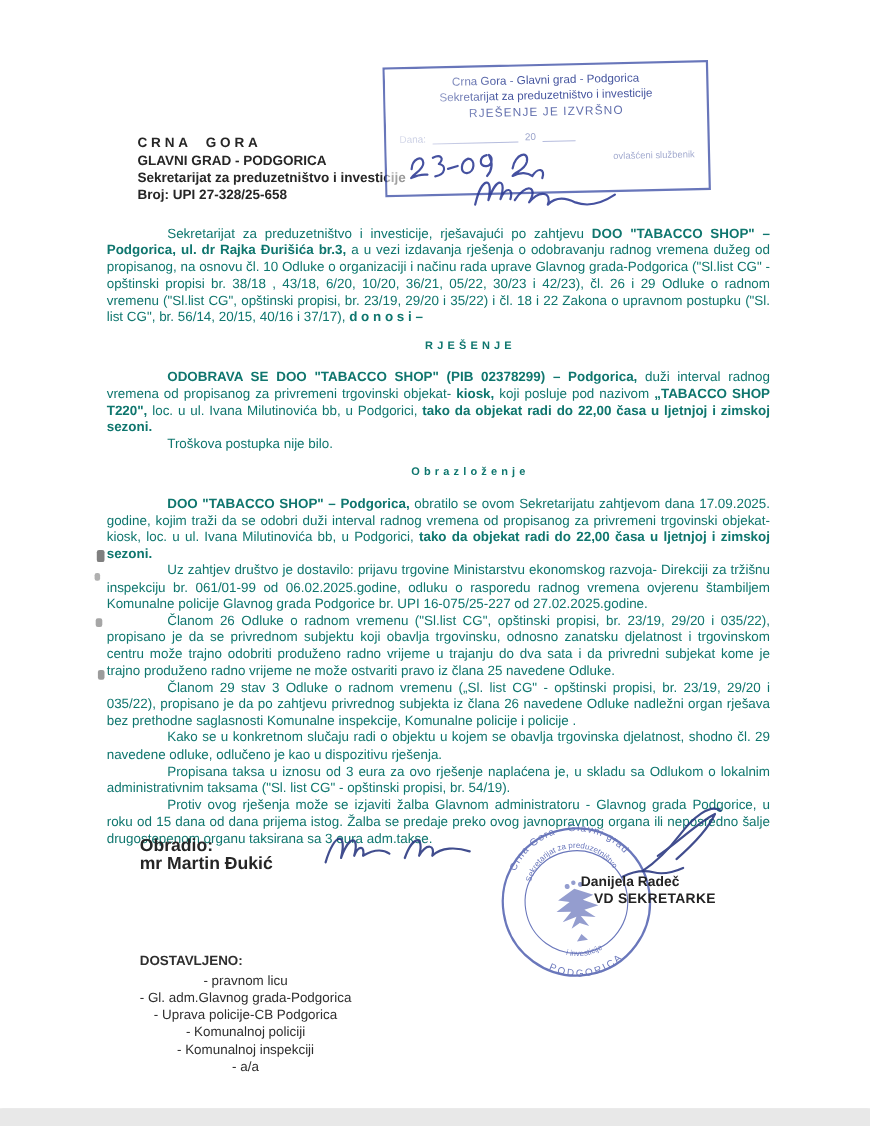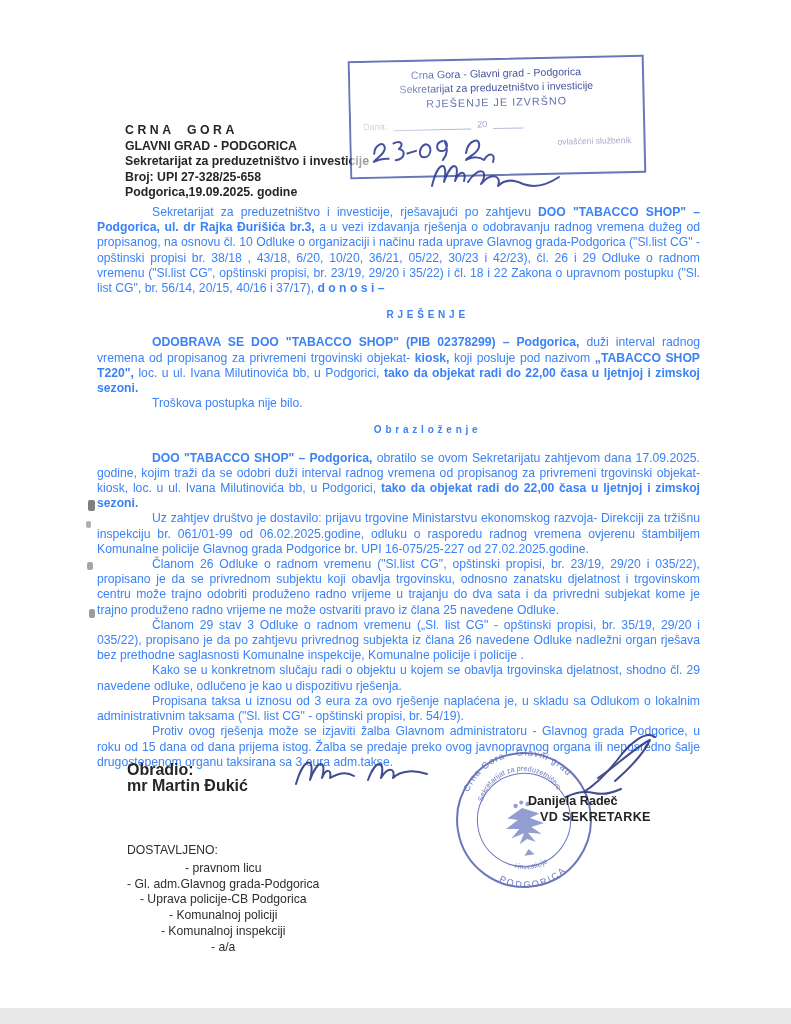--- a/index.html
+++ b/index.html
@@ -19,33 +19,33 @@
   }
   .stamp-rect .s-line{text-align:center;font-size:10.6px;line-height:13.5px;}
   .stamp-rect .s-status{text-align:center;font-size:10.8px;letter-spacing:1px;margin-top:2px;opacity:.85;}
   .stamp-rect .s-daterow{display:flex;align-items:flex-end;gap:6px;font-size:9px;margin-top:10px;opacity:.55;padding-left:4px;}
   .stamp-rect .dline{display:inline-block;width:78px;border-bottom:1px solid rgba(62,80,166,.7);height:10px;}
   .stamp-rect .dline2{display:inline-block;width:30px;border-bottom:1px solid rgba(62,80,166,.7);height:10px;}
   .stamp-rect .s-signer{text-align:right;font-size:8.6px;margin-top:9px;opacity:.5;padding-right:4px;}
   .stamp-rect::after{content:"";position:absolute;inset:0;pointer-events:none;
     background:linear-gradient(105deg, rgba(255,255,255,.92) 0%, rgba(255,255,255,.5) 13%, rgba(255,255,255,0) 34%);}
   
-  .doc-body{position:absolute;left:97px;top:205px;width:603px;font-size:12.2px;line-height:15.2px;text-align:justify;color:#3b82f6;}
+  .doc-body{position:absolute;left:97px;top:205px;width:603px;font-size:12.2px;line-height:15.2px;text-align:justify;color:#0f766e;}
   .doc-body p{margin:0;text-indent:55px;}
   .center-head{text-align:center;font-weight:700;font-size:10px;text-indent:0;margin:11px 0 13px 0 !important;letter-spacing:.5px;}
   .b{font-weight:700;}
   
   .sig-left{position:absolute;left:127px;top:762px;font-size:16px;line-height:15.5px;font-weight:700;color:#262626;}
   .sig-right{position:absolute;left:528px;top:793px;font-size:12.6px;line-height:16px;font-weight:700;color:#222;z-index:5;}
   .sig-right .title{padding-left:12px;letter-spacing:.3px;}
   
   .round-stamp{position:absolute;left:448px;top:744px;width:152px;height:152px;transform:rotate(-9deg);opacity:.82;z-index:2;}
   
   .distribution{position:absolute;left:127px;top:843px;font-size:12.2px;line-height:15.8px;color:#2e2e2e;}
-  .distribution .dist-head{font-weight:400;margin-bottom:2px;}
+  .distribution .dist-head{font-weight:700;margin-bottom:2px;margin-top:23px;}
   .distribution ul{list-style:none;margin:0;padding:0;text-align:center;}
   .distribution li::before{content:"-  ";}
   
   .hand-svg{position:absolute;left:0;top:0;width:791px;height:1024px;pointer-events:none;z-index:4;}
   
   .artifact{position:absolute;background:#3a3a3a;opacity:.65;border-radius:2px;}
   .a1{left:88px;top:500px;width:7px;height:11px;}
   .a2{left:86px;top:521px;width:5px;height:7px;opacity:.4;}
   .a3{left:87px;top:562px;width:6px;height:8px;opacity:.45;}
   .a4{left:89px;top:609px;width:6px;height:9px;opacity:.5;}
@@ -53,21 +53,20 @@
 </head>
 <body>
 
 <div class="page">
 
   <div class="letterhead">
     <div class="country">CRNA GORA</div>
     <div>GLAVNI GRAD - PODGORICA</div>
     <div>Sekretarijat za preduzetništvo i investicije</div>
     <div>Broj: UPI 27-328/25-658</div>
-    <div>Podgorica,19.09.2025. godine</div>
   </div>
 
   <div class="stamp-rect">
     <div class="s-line">Crna Gora - Glavni grad - Podgorica</div>
     <div class="s-line">Sekretarijat za preduzetništvo i investicije</div>
     <div class="s-status">RJEŠENJE JE IZVRŠNO</div>
     <div class="s-daterow">
       <span>Dana:</span>
       <span class="dline"></span>
       <span>20</span>
@@ -78,21 +77,21 @@
 
   <div class="doc-body">
     <p><span>Sekretarijat za preduzetništvo i investicije, rješavajući po zahtjevu </span><span class="b">DOO "TABACCO SHOP" – Podgorica, ul. dr Rajka Đurišića br.3,</span><span> a u vezi izdavanja rješenja o odobravanju radnog vremena dužeg od propisanog, na osnovu čl. 10 Odluke o organizaciji i načinu rada uprave Glavnog grada-Podgorica ("Sl.list CG" - opštinski propisi br. 38/18 , 43/18, 6/20, 10/20, 36/21, 05/22, 30/23 i 42/23), čl. 26 i 29 Odluke o radnom vremenu ("Sl.list CG", opštinski propisi, br. 23/19, 29/20 i 35/22) i čl. 18 i 22  Zakona o upravnom postupku ("Sl. list CG", br. 56/14, 20/15, 40/16 i 37/17),  </span><span class="b">d o n o s i –</span></p>
     <p class="center-head">R J E Š E N J E</p>
     <p><span class="b">ODOBRAVA SE DOO "TABACCO SHOP" (PIB 02378299) – Podgorica,</span><span> duži interval radnog vremena od propisanog za privremeni trgovinski objekat- </span><span class="b">kiosk,</span><span> koji posluje pod nazivom </span><span class="b">„TABACCO SHOP T220",</span><span> loc. u ul. Ivana Milutinovića bb, u Podgorici, </span><span class="b">tako da objekat radi do 22,00 časa u ljetnjoj i zimskoj sezoni.</span></p>
     <p>Troškova postupka nije bilo.</p>
     <p class="center-head">O b r a z l o ž e n j e</p>
     <p><span class="b">DOO "TABACCO SHOP" – Podgorica,</span><span> obratilo se ovom Sekretarijatu zahtjevom dana 17.09.2025. godine, kojim traži da se odobri duži interval radnog vremena od propisanog za privremeni trgovinski objekat- kiosk, loc. u ul. Ivana Milutinovića bb, u Podgorici, </span><span class="b">tako da objekat radi do 22,00 časa u ljetnjoj i zimskoj sezoni.</span></p>
     <p><span>Uz zahtjev društvo je dostavilo: prijavu trgovine Ministarstvu ekonomskog razvoja- Direkciji za tržišnu inspekciju br. 061/01-99 od 06.02.2025.godine, odluku o rasporedu radnog vremena ovjerenu štambiljem Komunalne policije Glavnog grada Podgorice br. UPI 16-075/25-227 od 27.02.2025.godine.</span></p>
     <p><span>Članom 26 Odluke o radnom vremenu ("Sl.list CG", opštinski propisi, br. 23/19, 29/20 i 035/22), propisano je da se privrednom subjektu  koji obavlja  trgovinsku,  odnosno zanatsku  djelatnost  i trgovinskom centru može trajno odobriti produženo radno vrijeme u trajanju do dva sata i da privredni subjekat  kome je trajno produženo radno vrijeme ne može ostvariti pravo iz člana  25 navedene  Odluke.</span></p>
-    <p><span>Članom 29 stav 3 Odluke o radnom vremenu („Sl. list CG" - opštinski propisi, br. 35/19, 29/20 i 035/22), propisano je da po zahtjevu privrednog subjekta iz člana 26 navedene Odluke nadležni organ rješava bez prethodne saglasnosti Komunalne inspekcije, Komunalne policije i  policije .</span></p>
+    <p><span>Članom 29 stav 3 Odluke o radnom vremenu („Sl. list CG" - opštinski propisi, br. 23/19, 29/20 i 035/22), propisano je da po zahtjevu privrednog subjekta iz člana 26 navedene Odluke nadležni organ rješava bez prethodne saglasnosti Komunalne inspekcije, Komunalne policije i  policije .</span></p>
     <p><span>Kako se u  konkretnom slučaju radi o objektu u kojem se obavlja  trgovinska  djelatnost, shodno čl. 29 navedene odluke,  odlučeno je  kao u dispozitivu rješenja.</span></p>
     <p><span>Propisana  taksa u iznosu od 3 eura za ovo rješenje naplaćena je, u skladu sa Odlukom o lokalnim administrativnim taksama ("Sl. list CG" - opštinski propisi, br. 54/19).</span></p>
     <p><span>Protiv ovog rješenja može se izjaviti žalba Glavnom administratoru - Glavnog grada Podgorice, u roku od 15 dana od dana prijema istog. Žalba se predaje preko ovog javnopravnog organa ili neposredno šalje drugostepenom organu taksirana sa 3 eura adm.takse.</span></p>
   </div>
 
   <div class="sig-left">
     <div>Obradio:</div>
     <div>mr Martin Đukić</div>
   </div>
 

